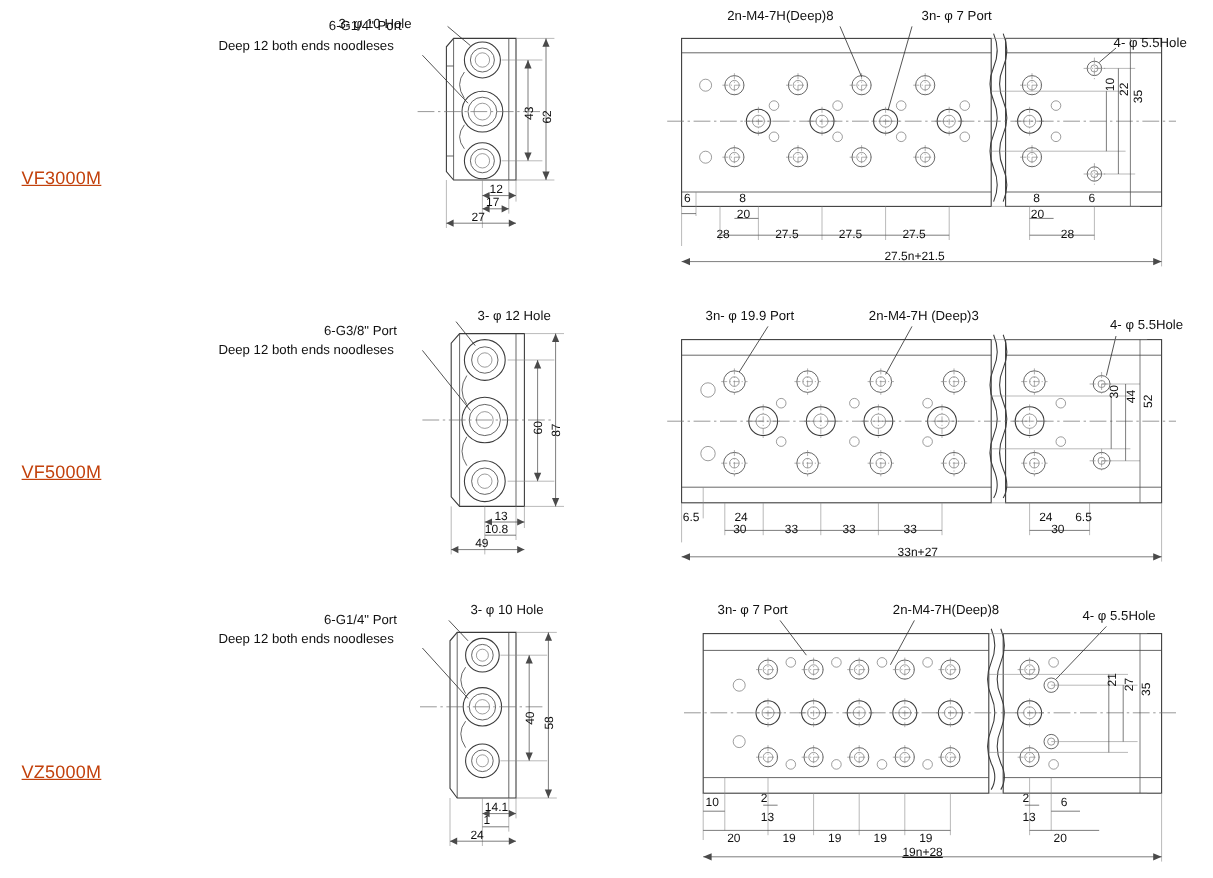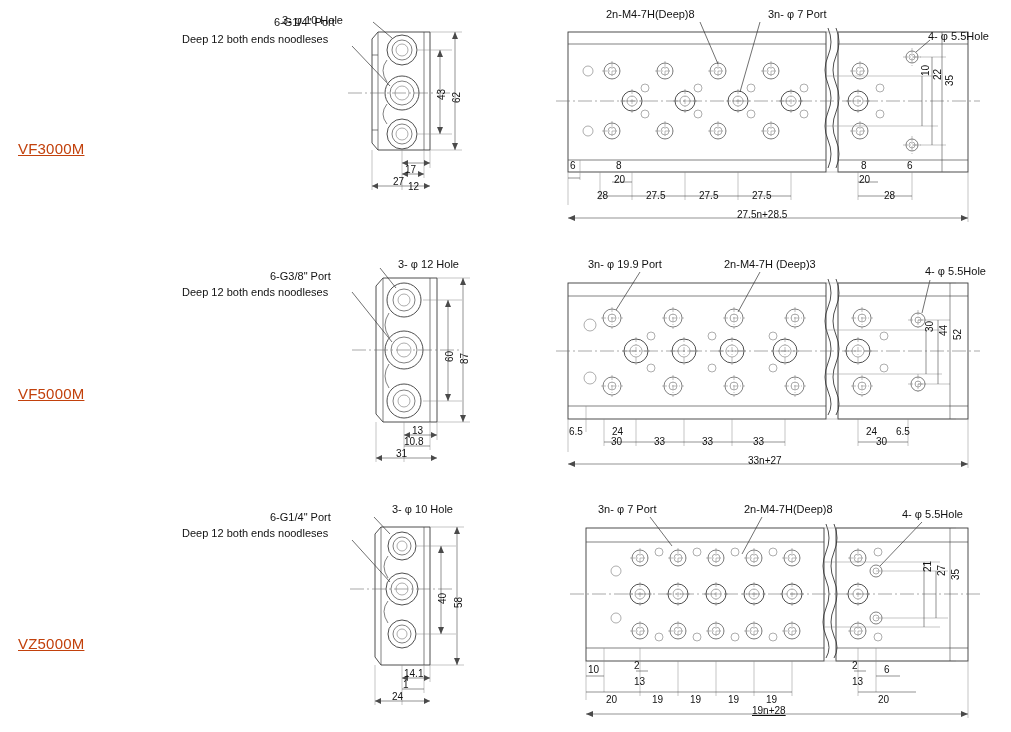--- a/index.html
+++ b/index.html
@@ -548,56 +548,56 @@
   <div class="cap" style="left:282px;top:14px;">3- φ 10 Hole</div>
   <div class="cap" style="left:274px;top:16px;">6-G1/4" Port</div>
   <div class="cap" style="left:182px;top:33px;">Deep 12 both ends noodleses</div>
 
   <div class="cap" style="left:606px;top:8px;">2n-M4-7H(Deep)8</div>
   <div class="cap" style="left:768px;top:8px;">3n- φ 7  Port</div>
   <div class="cap" style="left:928px;top:30px;">4- φ 5.5Hole</div>
 
   <div class="dimv" style="left:436px;top:100px;">43</div>
   <div class="dimv" style="left:451px;top:103px;">62</div>
-  <div class="dim" style="left:408px;top:153px;margin-top:28px;">12</div>
+  <div class="dim" style="left:408px;top:153px;">12</div>
   <div class="dim" style="left:405px;top:164px;">17</div>
   <div class="dim" style="left:393px;top:176px;">27</div>
 
   <div class="dimv" style="left:920px;top:76px;">10</div>
   <div class="dimv" style="left:932px;top:80px;">22</div>
   <div class="dimv" style="left:944px;top:86px;">35</div>
 
   <div class="dim" style="left:570px;top:160px;">6</div>
   <div class="dim" style="left:616px;top:160px;">8</div>
   <div class="dim" style="left:861px;top:160px;">8</div>
   <div class="dim" style="left:907px;top:160px;">6</div>
 
   <div class="dim" style="left:614px;top:174px;">20</div>
   <div class="dim" style="left:859px;top:174px;">20</div>
 
   <div class="dim" style="left:597px;top:190px;">28</div>
   <div class="dim" style="left:646px;top:190px;">27.5</div>
   <div class="dim" style="left:699px;top:190px;">27.5</div>
   <div class="dim" style="left:752px;top:190px;">27.5</div>
   <div class="dim" style="left:884px;top:190px;">28</div>
-  <div class="dim" style="left:737px;top:209px;">27.5n+28.5</div>
+  <div class="dim" style="left:737px;top:209px;">27.5n+21.5</div>
 
   <div class="cap" style="left:398px;top:258px;">3- φ 12  Hole</div>
   <div class="cap" style="left:270px;top:270px;">6-G3/8" Port</div>
   <div class="cap" style="left:182px;top:286px;">Deep 12 both ends noodleses</div>
 
   <div class="cap" style="left:588px;top:258px;">3n- φ 19.9 Port</div>
   <div class="cap" style="left:724px;top:258px;">2n-M4-7H (Deep)3</div>
   <div class="cap" style="left:925px;top:265px;">4- φ 5.5Hole</div>
 
   <div class="dimv" style="left:444px;top:362px;">60</div>
   <div class="dimv" style="left:459px;top:364px;">87</div>
   <div class="dim" style="left:412px;top:425px;">13</div>
   <div class="dim" style="left:404px;top:436px;">10.8</div>
-  <div class="dim" style="left:396px;top:448px;">31</div>
+  <div class="dim" style="left:396px;top:448px;">49</div>
 
   <div class="dimv" style="left:924px;top:332px;">30</div>
   <div class="dimv" style="left:938px;top:336px;">44</div>
   <div class="dimv" style="left:952px;top:340px;">52</div>
 
   <div class="dim" style="left:569px;top:426px;">6.5</div>
   <div class="dim" style="left:896px;top:426px;">6.5</div>
   <div class="dim" style="left:612px;top:426px;">24</div>
   <div class="dim" style="left:866px;top:426px;">24</div>
 

